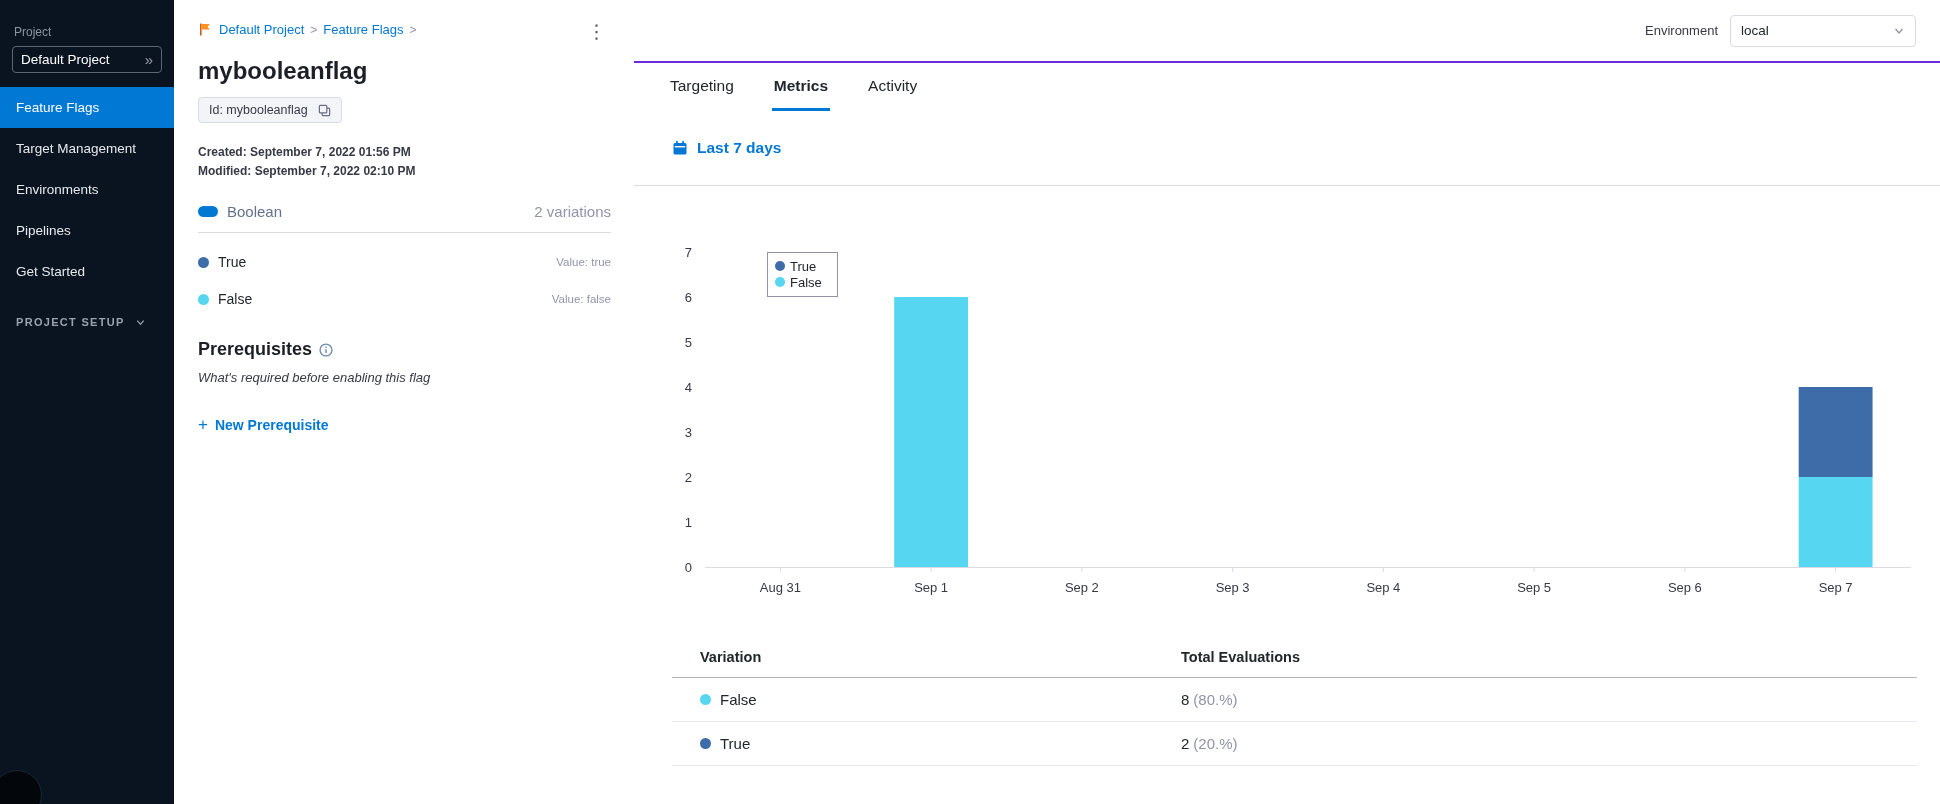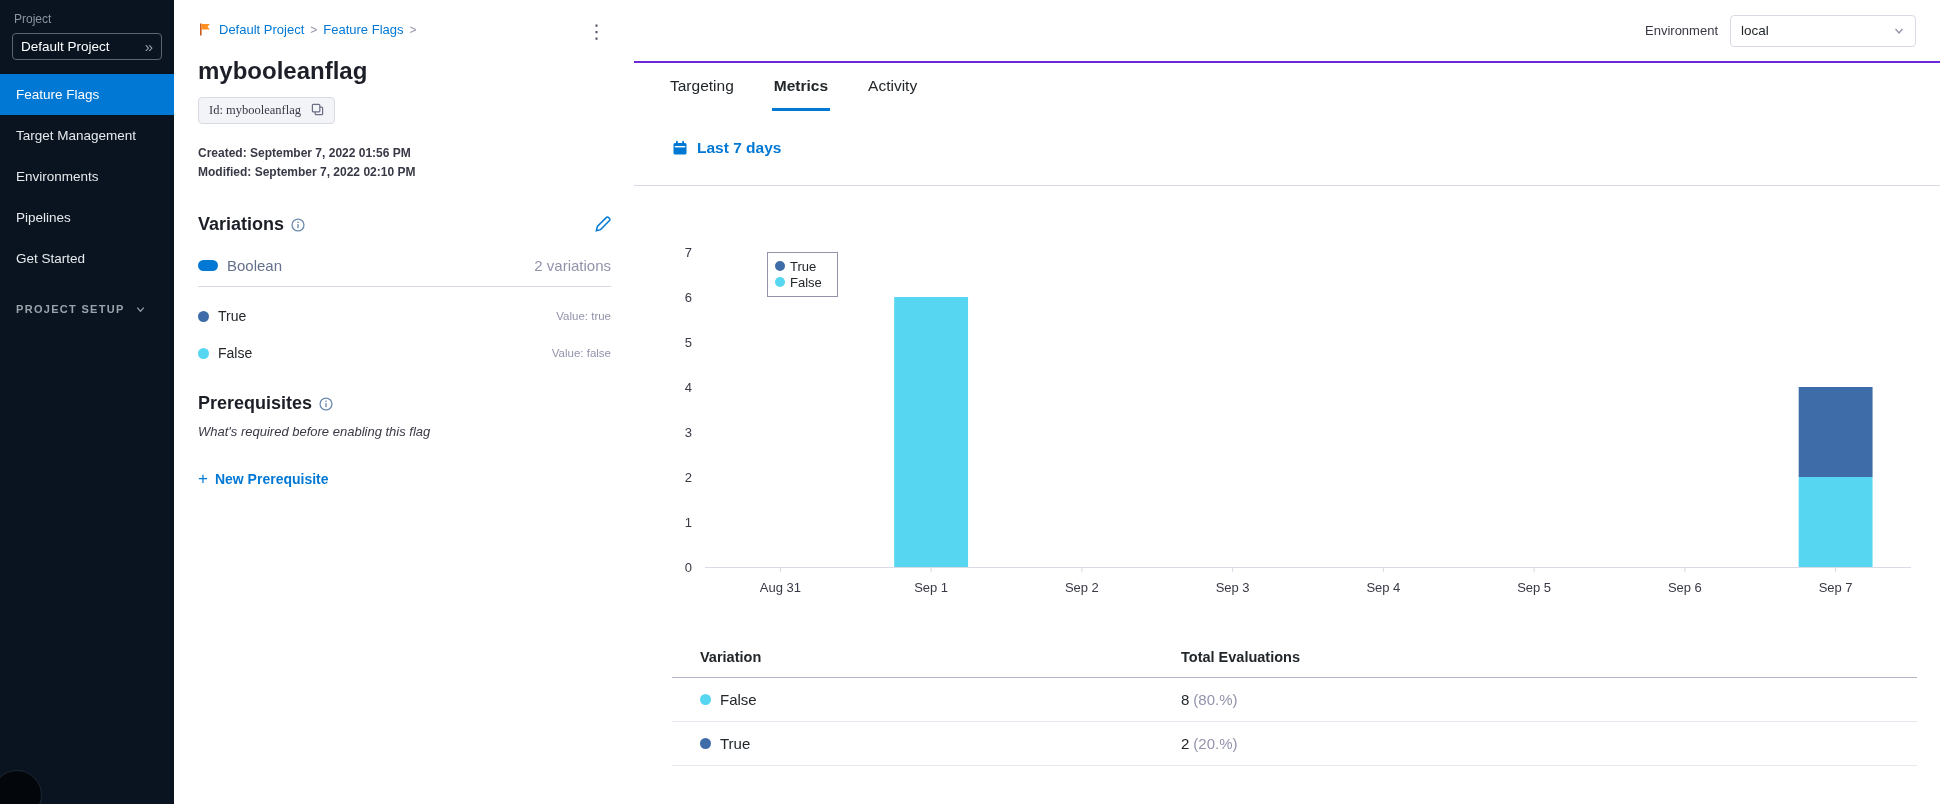--- a/index.html
+++ b/index.html
@@ -2,21 +2,21 @@
 <html><head>
 <meta charset="utf-8">
 <style>
   * { margin:0; padding:0; box-sizing:border-box; }
   body { width:1940px; height:804px; overflow:hidden; background:#fff;
          font-family:"Liberation Sans", sans-serif; color:#22272b; }
   .app { display:flex; width:1940px; height:804px; }
 
   
   .sidebar { width:174px; flex:none; background:#0a1420; color:#e6e9ec; position:relative; }
-  .proj-label { font-size:12px; color:#8b94a1; padding:12px 14px 5px; }
+  .proj-label { font-size:12px; color:#8b94a1; padding:12px 14px 5px;margin-top:13px; }
   .proj-select { margin:2px 12px 0; border:1px solid #5c6670; border-radius:4px; height:27px;
                  display:flex; align-items:center; justify-content:space-between; padding:0 8px;
                  font-size:13.5px; color:#fff; cursor:pointer; }
   .chev2 { color:#9aa0a8; font-size:15px; }
   .nav { margin-top:14px; }
   .nav-item { height:41px; display:flex; align-items:center; padding:0 16px; font-size:13.5px;
               color:#e6e9ec; cursor:pointer; }
   .nav-item.active { background:#0278d5; color:#fff; font-weight:500; }
   .proj-setup { margin-top:24px; padding:0 16px; display:flex; align-items:center; gap:10px;
                 font-size:11px; letter-spacing:1.3px; color:#9aa3ad; font-weight:600; cursor:pointer; }
@@ -24,22 +24,22 @@
                border-radius:50%; background:#03070c; border:1px solid #1b2733; }
 
   
   .flag-panel { width:460px; flex:none; padding:22px 23px 0 24px; background:#fff; }
   .crumb-row { display:flex; align-items:flex-start; justify-content:space-between; }
   .crumbs { display:flex; align-items:center; gap:6px; font-size:13px; }
   .crumb-link { color:#0278d5; cursor:pointer; }
   .crumb-sep { color:#9293ab; font-size:12px; }
   .kebab { color:#4f5162; font-size:19px; line-height:1; cursor:pointer; padding:0 5px; }
   .flag-title { margin-top:16px; font-size:24px; font-weight:700; color:#1c1f27; }
-  .id-chip { margin-top:12px; display:inline-flex; align-items:flex-start; gap:10px; background:#f3f4f8;
-             border:1px solid #d9dae5; border-radius:4px; padding:5px 10px; font-size:12.5px; color:#383946;font-family:Liberation Serif, serif; }
+  .id-chip { margin-top:12px; display:inline-flex; align-items:flex-end; gap:10px; background:#f3f4f8;
+             border:1px solid #d9dae5; border-radius:4px; padding:5px 10px; font-size:12.5px; color:#383946; }
   .copy-btn { display:flex; cursor:pointer; }
   .meta { margin-top:20px; font-size:12px; color:#383946; font-weight:600; line-height:19px; }
   .sec-head { margin-top:32px; display:flex; align-items:center; justify-content:space-between; }
   .sec-title-wrap { display:flex; align-items:center; gap:7px; }
   .sec-title { font-size:18px; font-weight:700; color:#1c1f27; }
   .icon-btn { display:flex; cursor:pointer; }
   .bool-row { margin-top:22px; display:flex; align-items:center; justify-content:space-between; }
   .bool-left { display:flex; align-items:center; gap:9px; color:#63718c; font-size:15px; }
   .pill { width:20px; height:11px; border-radius:6px; background:#0278d5; }
   .count { font-size:15px; color:#9293ab; }
@@ -133,35 +133,20 @@
           <rect x="1.5" y="1.5" width="8" height="8" rx="1" fill="#f3f4f8" stroke="#6b6d85" stroke-width="1.3"></rect>
         </svg>
       </span>
     </div>
 
     <div class="meta">
       <div>Created: September 7, 2022 01:56 PM</div>
       <div>Modified: September 7, 2022 02:10 PM</div>
     </div>
 
-    <div class="sec-head">
-      <div class="sec-title-wrap">
-        <span class="sec-title">Variations</span>
-        <svg width="14" height="14" viewBox="0 0 16 16">
-          <circle cx="8" cy="8" r="6.8" fill="none" stroke="#6c8cae" stroke-width="1.5"></circle>
-          <rect x="7.2" y="7" width="1.6" height="4.6" fill="#6c8cae"></rect>
-          <rect x="7.2" y="4.1" width="1.6" height="1.6" fill="#6c8cae"></rect>
-        </svg>
-      </div>
-      <span class="icon-btn">
-        <svg width="17" height="17" viewBox="0 0 16 16">
-          <path d="M2.2 13.8l1-4L11.7 1.3a1.3 1.3 0 011.9 0l1 1a1.3 1.3 0 010 1.9L6.2 12.8l-4 1z" fill="none" stroke="#0278d5" stroke-width="1.4"></path>
-        </svg>
-      </span>
-    </div>
 
     <div class="bool-row">
       <div class="bool-left">
         <span class="pill"></span>
         <span>Boolean</span>
       </div>
       <span class="count">2 variations</span>
     </div>
     <div class="divider"></div>
 

